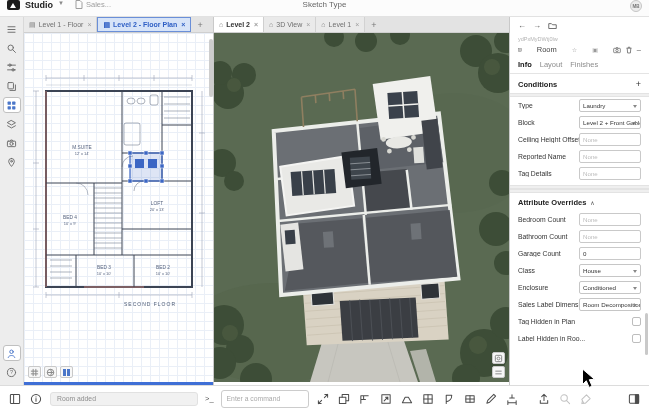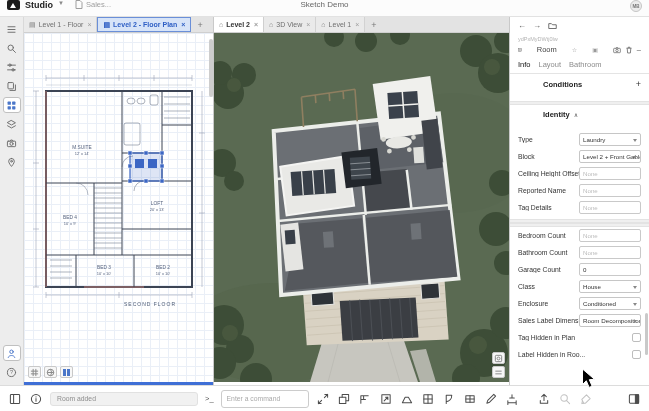--- a/index.html
+++ b/index.html
@@ -60,22 +60,22 @@
   .nav-row { display:flex; align-items:center; gap:7px; padding:1px 8px 3px; font-size:8px; color:#555; }
   .nav-row svg { width:9px; height:9px; stroke:#555; fill:none; stroke-width:1.1; }
   .insp-title { font-size:11px; font-weight:bold; color:#111; margin:1px 8px 0; padding-bottom:3px; border-bottom:1px solid #dcdcdc; }
   .room-id { font-size:5.5px; color:#b3b3b3; padding:3px 8px 1px; }
   .type-row { display:flex; align-items:center; gap:15px; padding:2px 8px 3px; font-size:7.5px; color:#444; }
   .type-row svg { width:8px; height:8px; stroke:#666; fill:none; stroke-width:1.1; }
   .type-row .mini { font-size:6px; color:#999; }
   .type-row .right { margin-left:auto; display:flex; align-items:center; gap:4px; color:#555; }
   .insp-tabs { display:flex; gap:8px; padding:3px 8px 4px; border-bottom:1px solid #e4e4e4; }
   .insp-tab { font-size:7.5px; color:#8c8c8c; }
-  .insp-tab.active { color:#111; font-weight:normal; }
-  .sec-row { display:flex; align-items:center; padding:5px 8px 12px; font-size:7.5px; font-weight:bold; color:#222;margin-left:25px; }
+  .insp-tab.active { color:#111; font-weight:bold; }
+  .sec-row { display:flex; align-items:center; padding:5px 8px 4px; font-size:7.5px; font-weight:bold; color:#222; }
   .sec-row .sc { font-weight:normal; font-size:6px; color:#555; margin-left:4px; }
   .sec-row .plus { margin-left:auto; font-size:9px; font-weight:normal; color:#333; }
   .thick-div { height:4px; background:#efefef; border-top:1px solid #e3e3e3; border-bottom:1px solid #e3e3e3; }
   .fields { padding:2px 8px 5px; display:flex; flex-direction:column; gap:4px; }
   .frow { display:flex; align-items:center; min-height:13px; }
   .flabel { flex:1; font-size:6.8px; color:#333; padding-right:3px; white-space:nowrap; overflow:hidden; }
   .select { width:62px; height:13px; border:1px solid #c6c6c6; border-radius:2px; background:#fff; display:flex; align-items:center; padding:0 8px 0 3px; font-size:6.2px; color:#333; position:relative; white-space:nowrap; overflow:hidden; }
   .select::after { content:""; position:absolute; right:3px; top:5px; border-left:2.5px solid transparent; border-right:2.5px solid transparent; border-top:3px solid #888; }
   .tinput { width:62px; height:13px; border:1px solid #c9c9c9; border-radius:2px; font-size:6.2px; padding:0 3px; color:#333; font-family:inherit; }
   .tinput::placeholder { color:#bcbcbc; }
@@ -104,21 +104,21 @@
 <div class="topbar">
   <div class="logo"></div>
   <span class="app-name">Studio</span>
   <span class="chev">▼</span>
   <span class="saving">
     <svg width="8" height="9" viewBox="0 0 8 9">
         <path d="M1 .5h4l2 2v6H1z" stroke="#9e9e9e" fill="none" stroke-width="1"></path>
       </svg>
     <span>Sales...</span>
   </span>
-  <span class="doc-title">Sketch Demo</span>
+  <span class="doc-title">Sketch Type</span>
   <span class="avatar">MB</span>
 </div>
 
 <div class="main">
 
   <div class="iconbar">
     <div class="sideicon">
         <svg viewBox="0 0 14 14">
           <path d="M2.5 3.5h9M2.5 7h9M2.5 10.5h9"></path>
         </svg>
@@ -446,33 +446,29 @@
           </svg>
         <svg viewBox="0 0 10 11">
             <path d="M1.5 3h7M4 3V1.6h2V3M2.5 3l.6 6.6h3.8L7.5 3"></path>
           </svg>
         <span>–</span>
       </span>
     </div>
     <div class="insp-tabs">
       <span class="insp-tab active">Info</span>
       <span class="insp-tab">Layout</span>
-      <span class="insp-tab">Bathroom</span>
+      <span class="insp-tab">Finishes</span>
     </div>
 
     <div class="sec-row">
       <span>Conditions</span>
       <span class="plus">+</span>
     </div>
     <div class="thick-div"></div>
 
-    <div class="sec-row">
-      <span>Identity</span>
-      <span class="sc">∧</span>
-    </div>
     <div class="fields">
       <div class="frow">
           <span class="flabel">Type</span>
         <div class="select">Laundry</div>
         </div>
       <div class="frow">
           <span class="flabel">Block</span>
         <div class="select">Level 2 + Front Gable</div>
         </div>
       <div class="frow">
@@ -485,20 +481,24 @@
         </div>
       <div class="frow">
           <span class="flabel">Tag Details</span>
         <input class="tinput" placeholder="None" style="">
         </div>
     </div>
     <div class="thick-div"></div>
 
     <div class="thick-div"></div>
 
+    <div class="sec-row">
+      <span>Attribute Overrides</span>
+      <span class="sc">∧</span>
+    </div>
     <div class="fields">
       <div class="frow">
           <span class="flabel">Bedroom Count</span>
         <input class="tinput" placeholder="None" style="">
         </div>
       <div class="frow">
           <span class="flabel">Bathroom Count</span>
         <input class="tinput" placeholder="None" style="">
         </div>
       <div class="frow">

